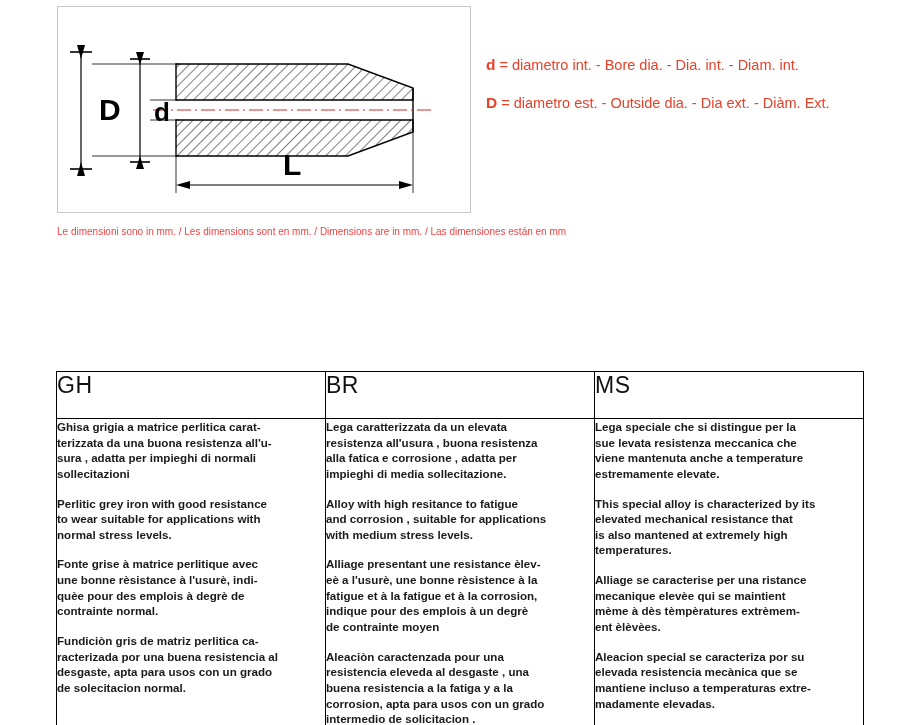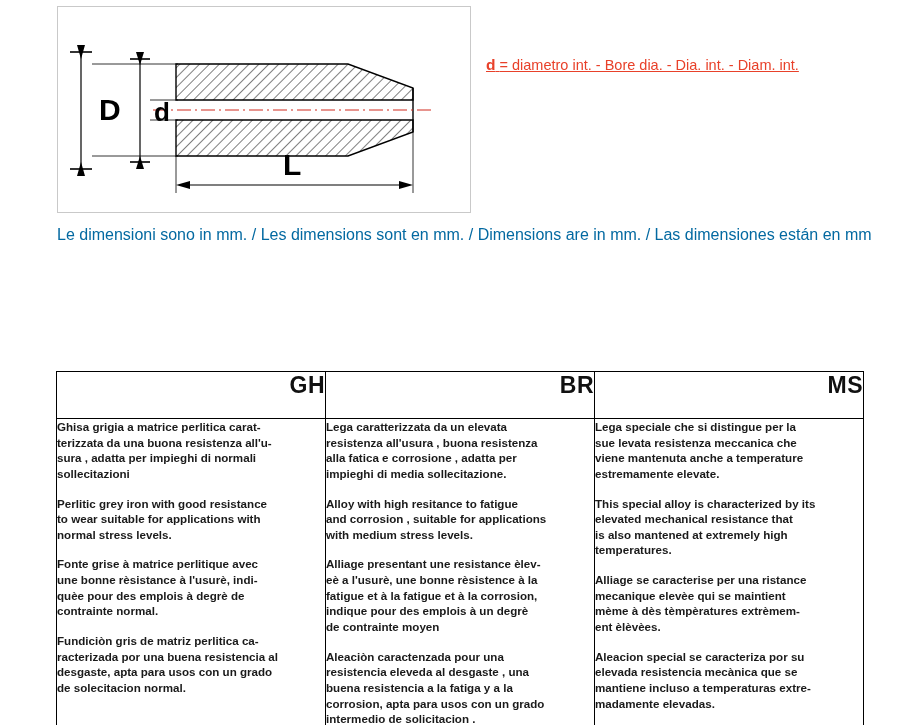--- a/index.html
+++ b/index.html
@@ -39,55 +39,54 @@
     left: 486px;
     top: 55px;
     width: 420px;
   }
   .legend-row {
     color: #e8412a;
     font-size: 14.5px;
     line-height: 1.3;
     margin-bottom: 18px;
     white-space: nowrap;
-    text-decoration: underline;
   }
   .legend-sym {
     font-weight: bold;
     font-size: 15.5px;
   }
 
   
   #units-note {
     position: absolute;
     left: 57px;
     top: 226px;
-    color: #0369a1;
-    font-size: 16px;
+    color: #ef4444;
+    font-size: 10px;
     white-space: nowrap;
   }
 
   
   #materials-table {
     position: absolute;
     left: 56px;
     top: 371px;
     width: 804px;
     border-collapse: collapse;
     table-layout: fixed;
   }
   #materials-table td, #materials-table th {
     border: 1px solid #000;
     vertical-align: top;
     padding: 0;
   }
   .mat-head {
     height: 46px;
-    text-align: right;
-    font-weight: bold;
+    text-align: left;
+    font-weight: normal;
     font-size: 23px;
     letter-spacing: 0.5px;
     vertical-align: middle;
     color: #111;
   }
   .mat-cell {
     padding: 8px 8px 10px 8px;
     font-size: 11.6px;
     line-height: 1.35;
     color: #1a1a1a;
@@ -158,20 +157,24 @@
       <polygon points="355,178 341,174 341,182" fill="#000" stroke="none"></polygon>
     </g>
     <text x="225" y="168" font-family="Liberation Sans, sans-serif" font-size="30" font-weight="bold" fill="#000">L</text>
   </svg>
 </div>
 
 <div id="legend">
   <div class="legend-row">
     <span class="legend-sym">d</span>
     <span>= diametro int. - Bore dia. - Dia. int. - Diam. int.</span>
+  </div>
+  <div class="legend-row">
+    <span class="legend-sym">D</span>
+    <span>= diametro est. - Outside dia. - Dia ext. - Diàm. Ext.</span>
   </div>
 </div>
 
 <div id="units-note">Le dimensioni sono in mm. / Les dimensions sont en mm. / Dimensions are in mm. / Las dimensiones están en mm</div>
 
 <table id="materials-table">
   <thead>
     <tr>
       <th class="mat-head" style="width:268px">GH</th>
       <th class="mat-head" style="width:268px">BR</th>

